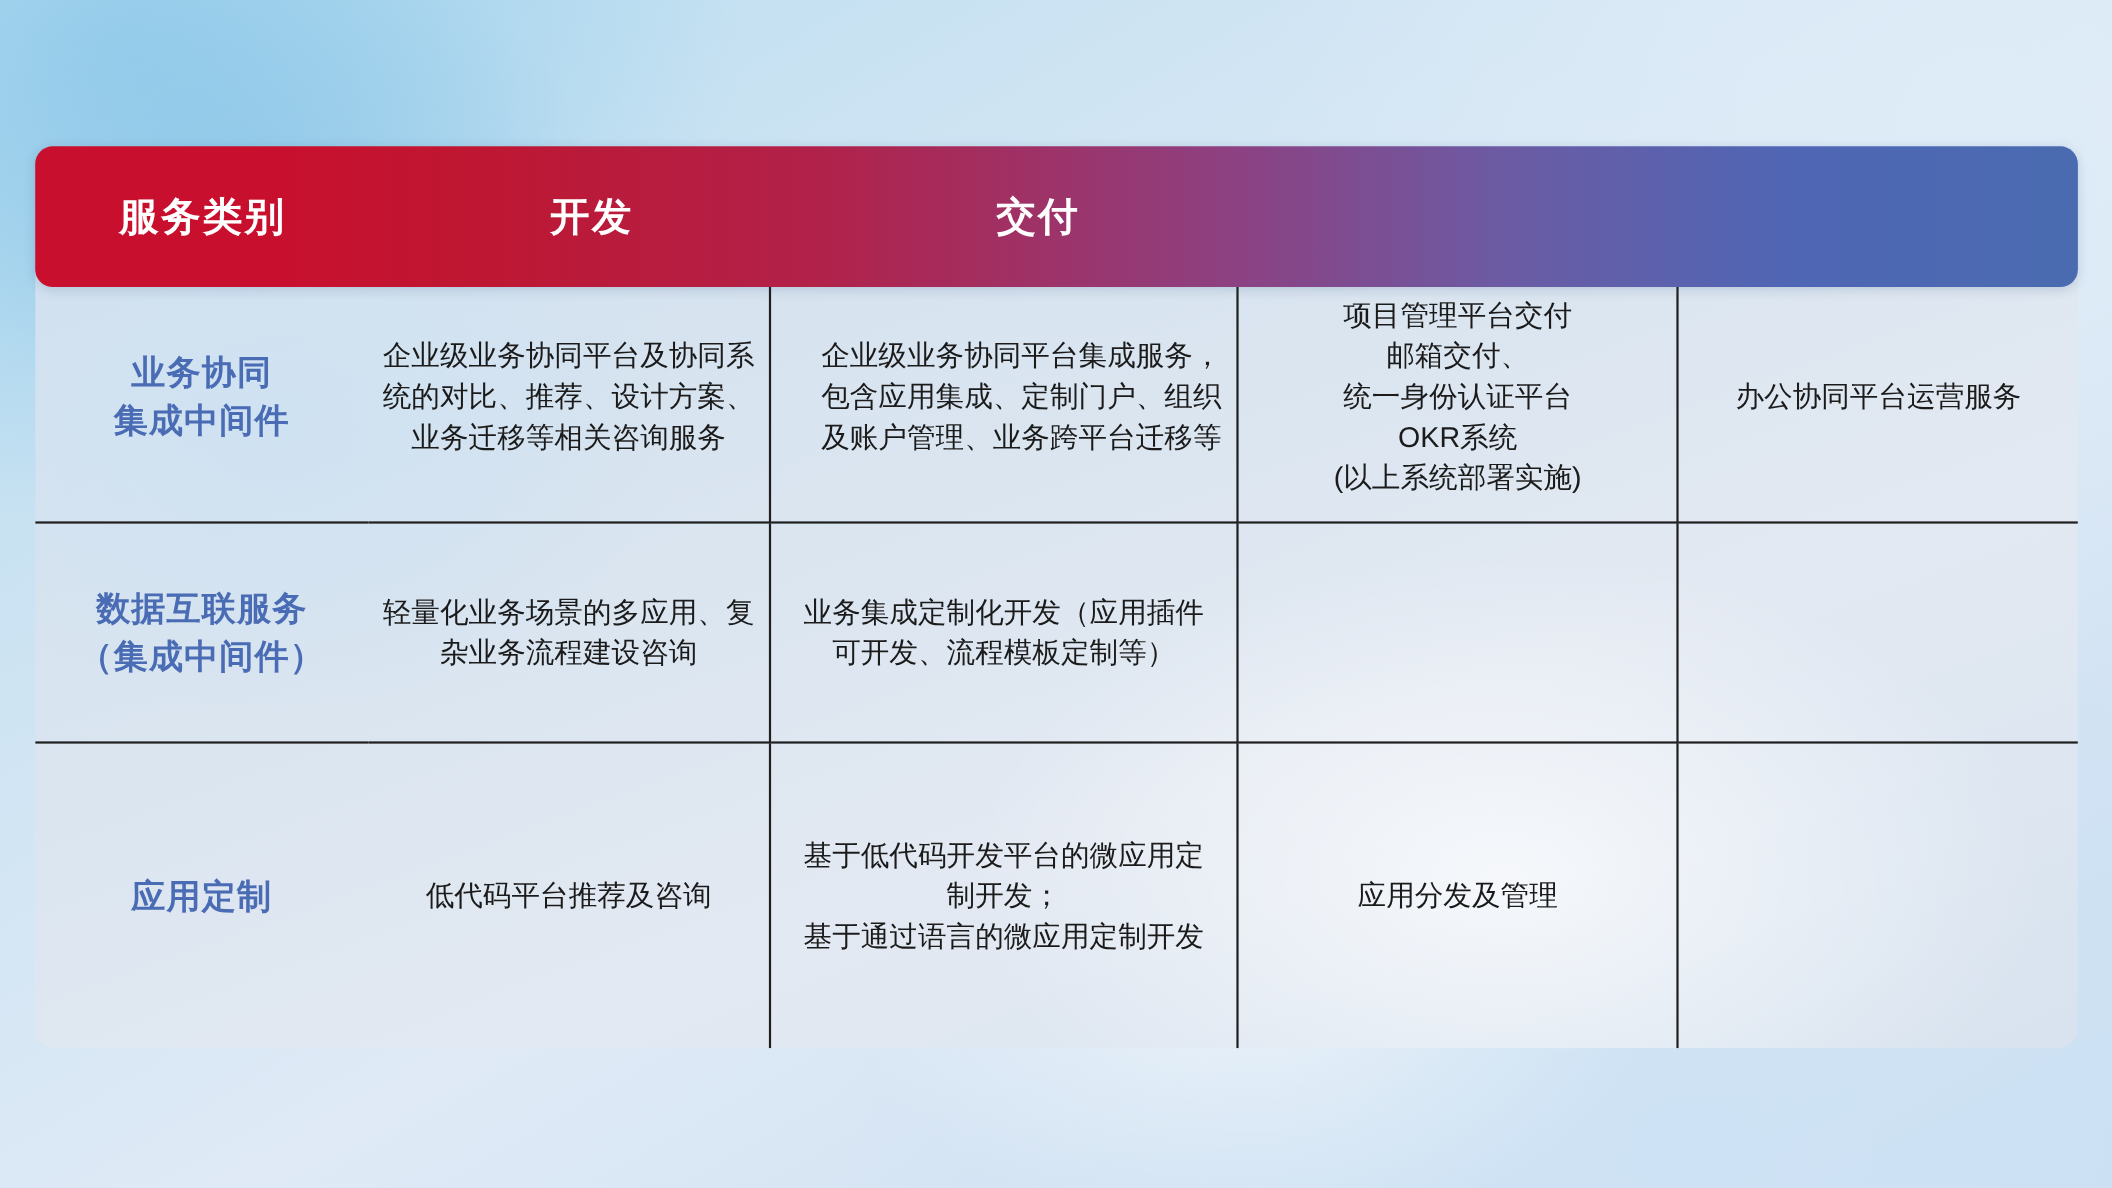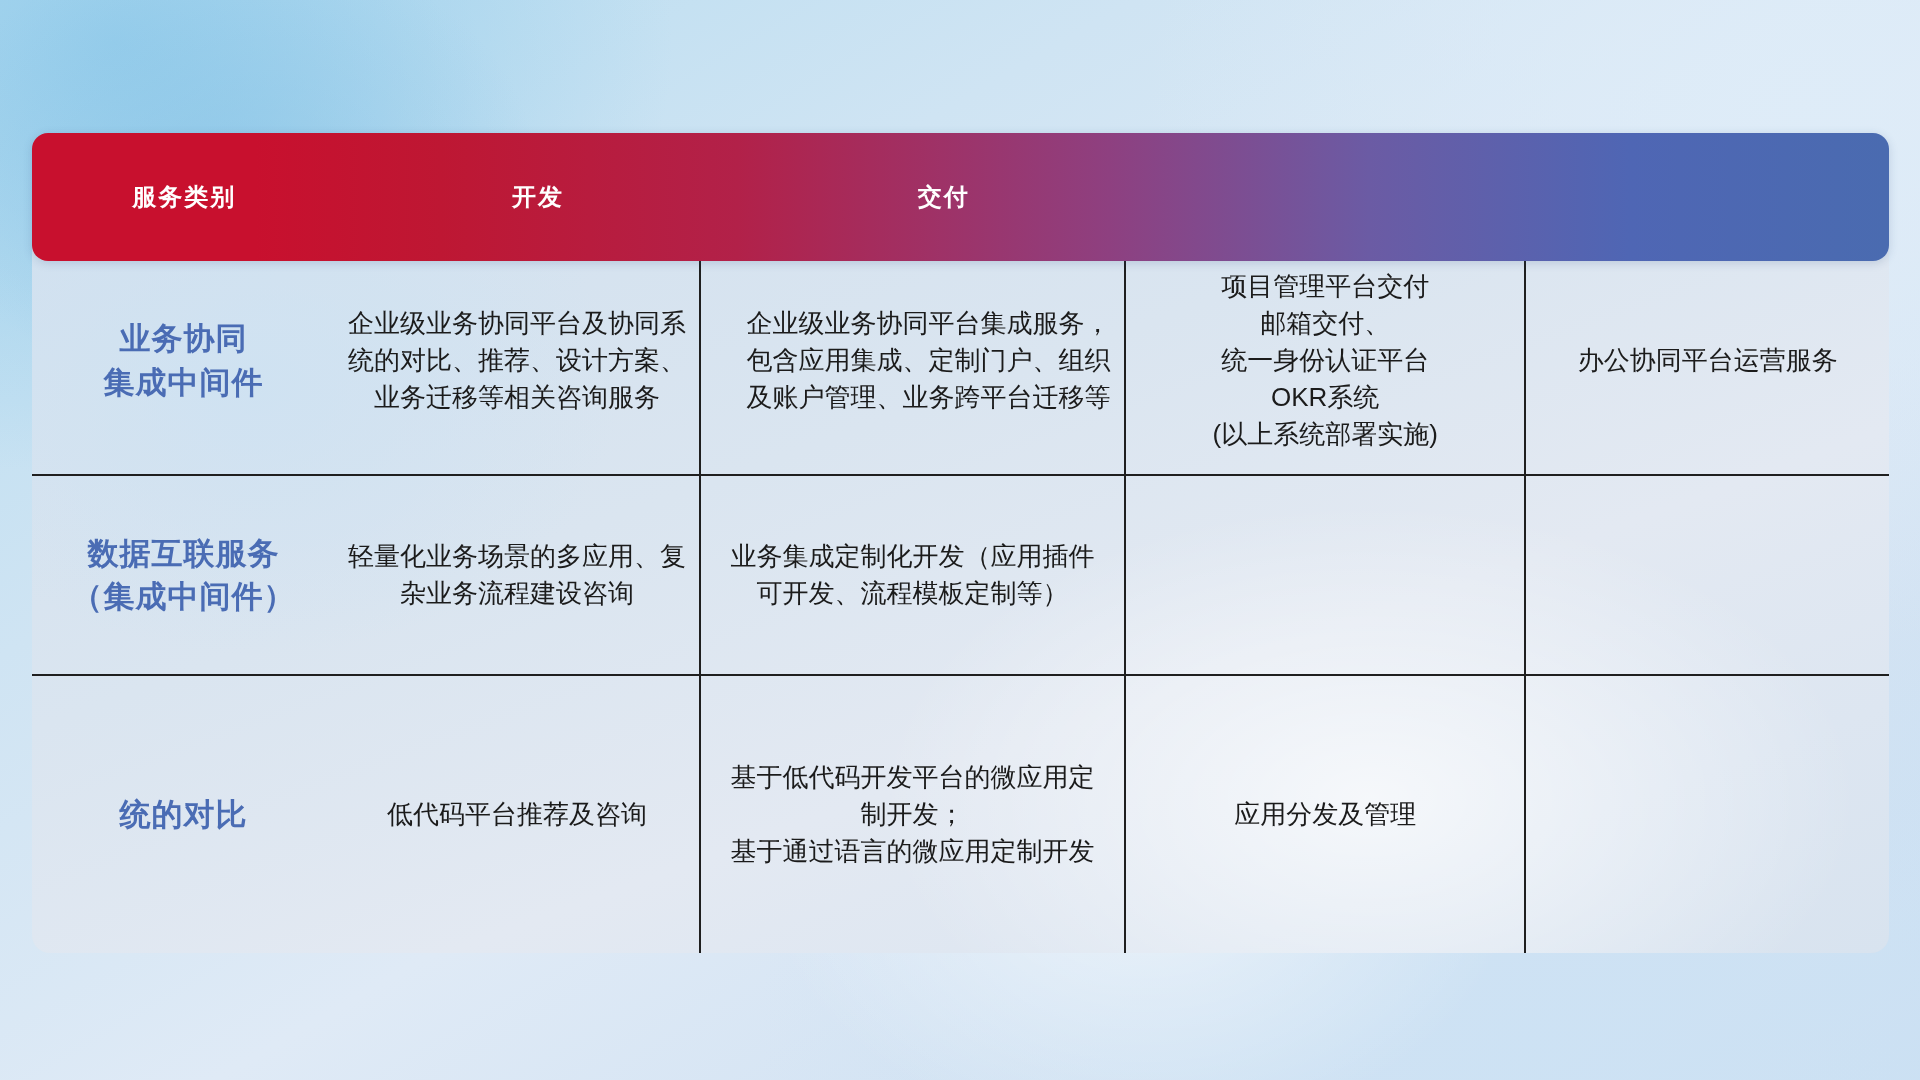--- a/index.html
+++ b/index.html
@@ -60,21 +60,21 @@
         #6b5ba4 72%,
         #4f66b4 86%,
         #4a6bb0 100%);
     box-shadow: 0 2px 10px rgba(40,70,120,0.18);
     display: flex;
     align-items: center;
     z-index: 3;
   }
   .th {
     color: #ffffff;
-    font-size: 24px;
+    font-size: 36px;
     font-weight: bold;
     text-align: center;
     letter-spacing: 2px;
     user-select: none;
   }
 
   
   .tbody {
     position: absolute;
     left: 0;
@@ -178,21 +178,21 @@
             <td>
                 <span class="cell-txt"></span>
               </td>
             <td class="col-last">
                 <span class="cell-txt"></span>
               </td>
           </tr>
 
           <tr class="r3">
             <td class="col-cat">
-                <span class="cell-txt">统的对比</span>
+                <span class="cell-txt">应用定制</span>
               </td>
             <td>
                 <span class="cell-txt">低代码平台推荐及咨询</span>
               </td>
             <td>
                 <span class="cell-txt">基于低代码开发平台的微应用定
 制开发；
 基于通过语言的微应用定制开发</span>
               </td>
             <td>

